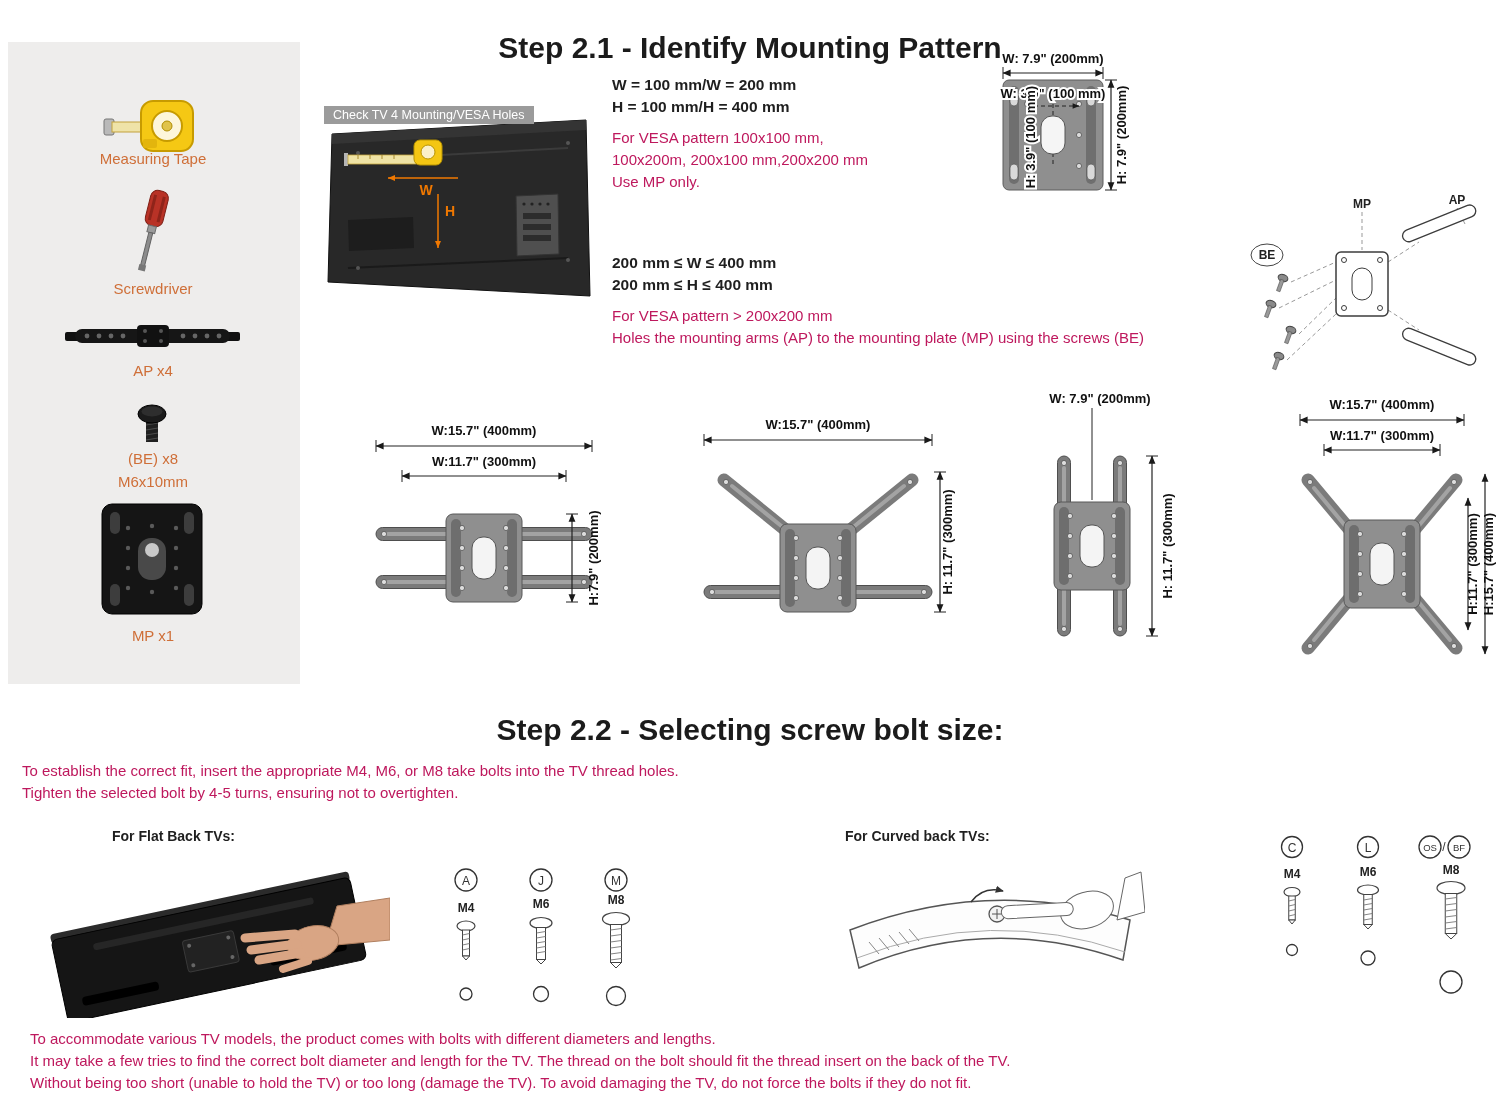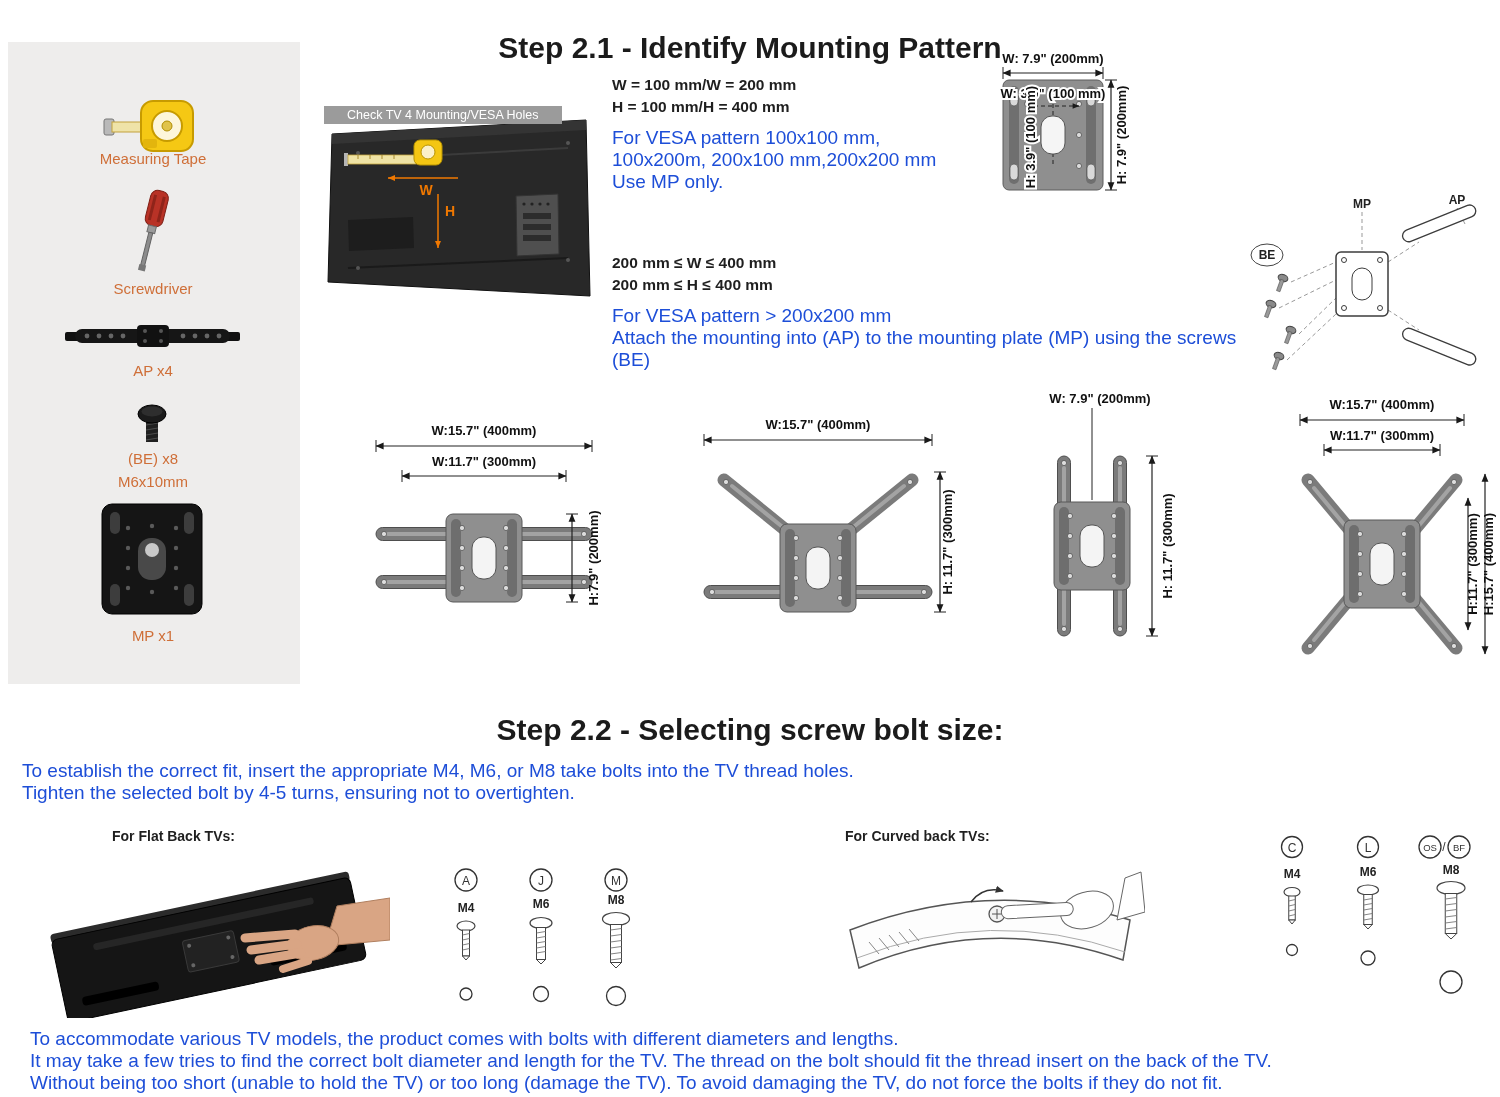--- a/index.html
+++ b/index.html
@@ -3,23 +3,23 @@
 <meta charset="utf-8">
 <style>
   * { margin:0; padding:0; box-sizing:border-box; }
   html,body { background:#fff; }
   body { font-family:"Liberation Sans", sans-serif; }
   .page { position:relative; width:1500px; height:1097px; background:#fff; overflow:hidden; }
   .abs { position:absolute; }
   .t-title { font-size:30px; font-weight:700; color:#1b1b1b; text-align:center; width:100%;margin-top:25px; }
   .orange-label { font-size:15px; color:#cf6f38; text-align:center; width:190px; }
   .bold-line { font-size:15.5px; font-weight:700; color:#1f1f1f; line-height:22px; }
-  .body-line { font-size:19px; color:#1d4ed8; line-height:22px; }
+  .body-line { font-size:15px; color:#be185d; line-height:22px; }
   .section-sub { font-size:14px; font-weight:700; color:#1f1f1f; }
-  .caption-bar { background:#9b9b9b; color:#fff; font-size:12.5px; padding:2px 23px; display:inline-block; }
+  .caption-bar { background:#9b9b9b; color:#fff; font-size:12.5px; padding:2px 9px; display:inline-block; }
   .sidebar-bg { background:#eeedec; }
   svg { display:block; }
   svg text.dim { font-family:"Liberation Sans",sans-serif; font-size:13px; font-weight:700; fill:#111; }
   svg text.dimbg { stroke:#fff; stroke-width:4px; paint-order:stroke; }
   svg text.lbl { font-family:"Liberation Sans",sans-serif; font-size:12px; font-weight:700; fill:#222; }
   svg text.badge { font-family:"Liberation Sans",sans-serif; font-size:12px; fill:#333; }
   svg text.badge-sm { font-family:"Liberation Sans",sans-serif; font-size:9.5px; fill:#333; }
   svg text.orangeT { font-family:"Liberation Sans",sans-serif; fill:#f07800; font-weight:700; font-size:14px; }
 </style>
 </head>
@@ -180,21 +180,21 @@
     <line x1="146" y1="28" x2="146" y2="138" stroke="#222" stroke-width="1.2" marker-start="url(#mA)" marker-end="url(#mA)"></line>
     <line x1="140" y1="28" x2="152" y2="28" stroke="#222" stroke-width="1"></line>
     <line x1="140" y1="138" x2="152" y2="138" stroke="#222" stroke-width="1"></line>
     <text class="dim" transform="rotate(-90 161 83)" x="161" y="83" text-anchor="middle">H: 7.9" (200mm)</text>
   </svg>
 
   <div class="abs" style="left:612px; top:252px; width:640px;">
     <div class="bold-line">200 mm ≤ W ≤ 400 mm</div>
     <div class="bold-line">200 mm ≤ H ≤ 400 mm</div>
     <div class="body-line" style="margin-top:9px;">For VESA pattern &gt; 200x200 mm</div>
-    <div class="body-line">Attach the mounting into (AP) to the mounting plate (MP) using the screws (BE)</div>
+    <div class="body-line">Holes the mounting arms (AP) to the mounting plate (MP) using the screws (BE)</div>
   </div>
 
   <svg class="abs" style="left:1233px; top:192px;" width="265" height="190" viewBox="0 0 265 190">
     <ellipse cx="34" cy="63" rx="16" ry="11" fill="none" stroke="#444"></ellipse>
     <text class="lbl" x="34" y="67" text-anchor="middle">BE</text>
     <text class="lbl" x="129" y="16" text-anchor="middle">MP</text>
     <text class="lbl" x="224" y="12" text-anchor="middle">AP</text>
     <line x1="129" y1="20" x2="129" y2="58" stroke="#999" stroke-width="1" stroke-dasharray="4 3"></line>
     <line x1="224" y1="16" x2="232" y2="32" stroke="#999" stroke-width="1" stroke-dasharray="4 3"></line>
     <g>

